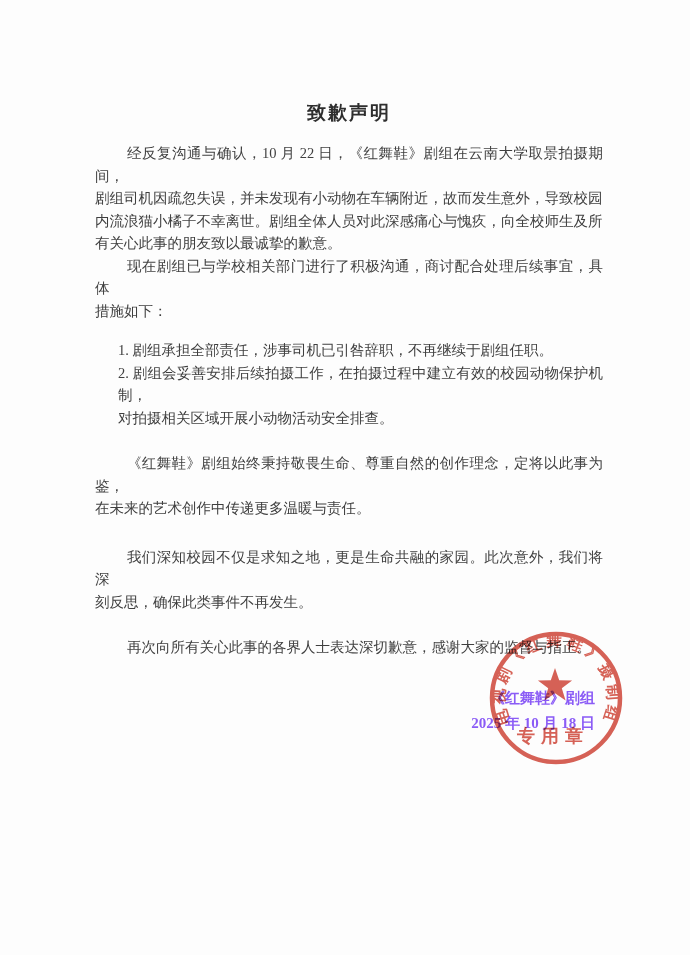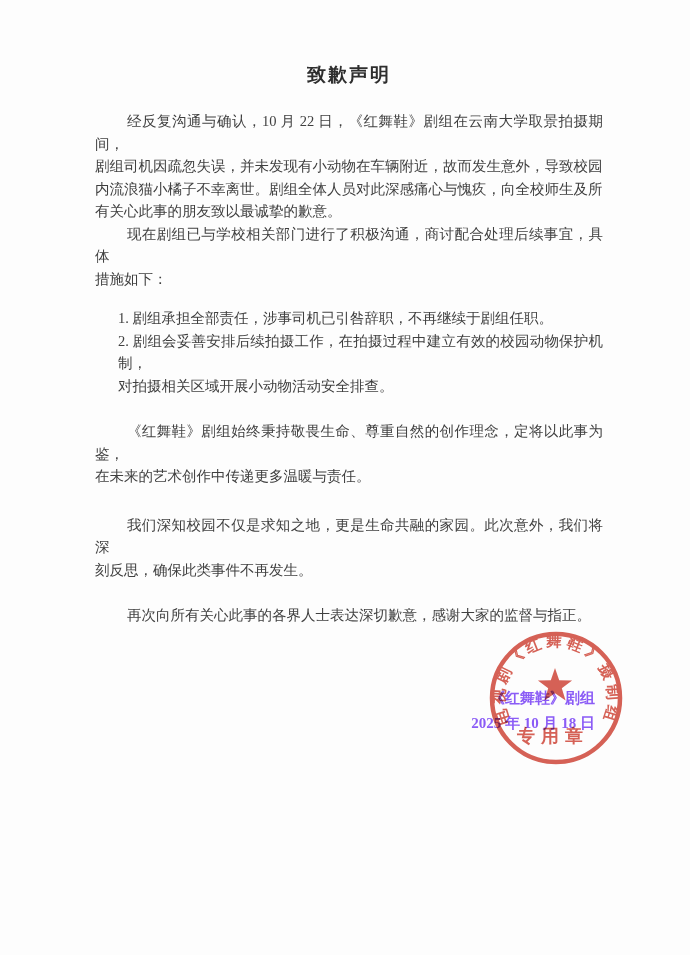--- a/index.html
+++ b/index.html
@@ -14,36 +14,36 @@
     color: #3f3f3f;
   }
   .content {
     position: absolute;
     left: 95px;
     top: 0;
     width: 508px;
   }
   .doc-title {
     margin: 0;
-    padding-top: 62px;
+    padding-top: 100px;
     text-align: center;
     font-size: 19px;
     font-weight: bold;
     letter-spacing: 2px;
     color: #2e2e2e;
   }
   .para {
     margin: 0;
     font-size: 14.5px;
     line-height: 22.5px;
     white-space: pre-line;
     text-indent: 2.2em;
     text-align: justify;
   }
-  .p1 { margin-top: 22px; }
+  .p1 { margin-top: 16px; }
   .p2 { }
   .measures { margin-top: 17px; margin-left: 23px; }
   .measure-item {
     margin: 0;
     font-size: 14.5px;
     line-height: 22.5px;
     white-space: pre-line;
     text-indent: 0;
     text-align: justify;
   }

